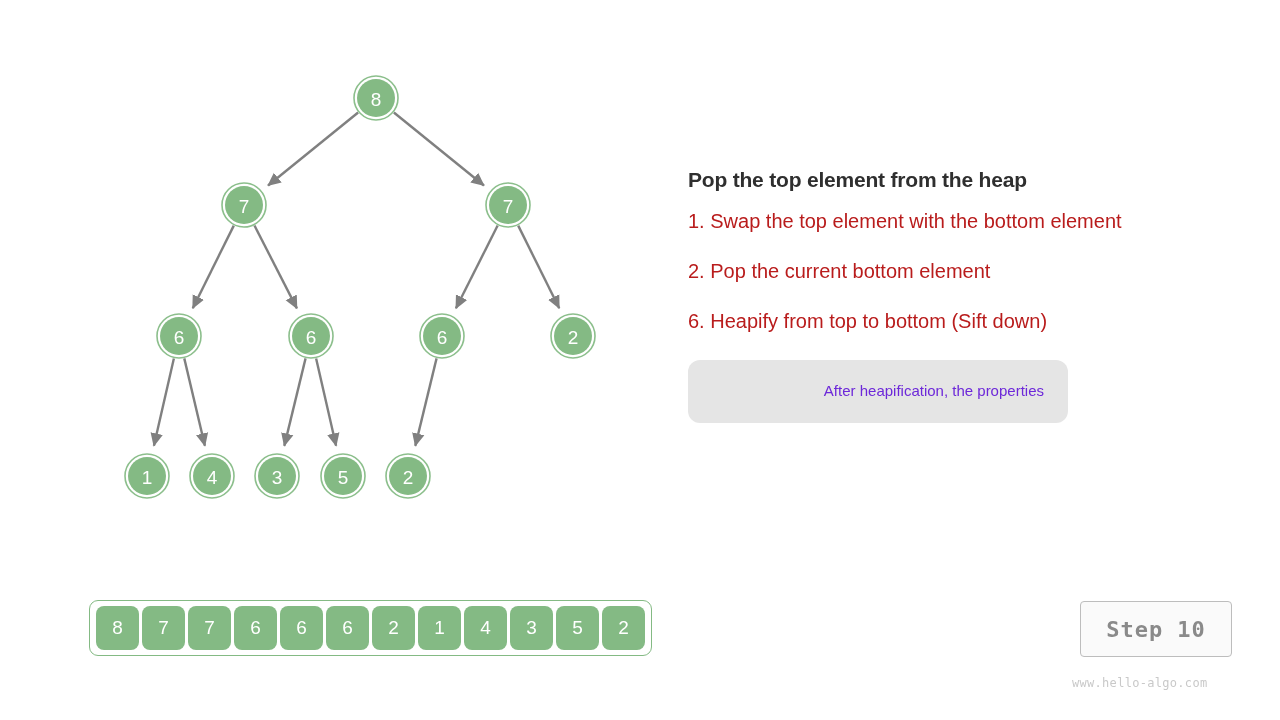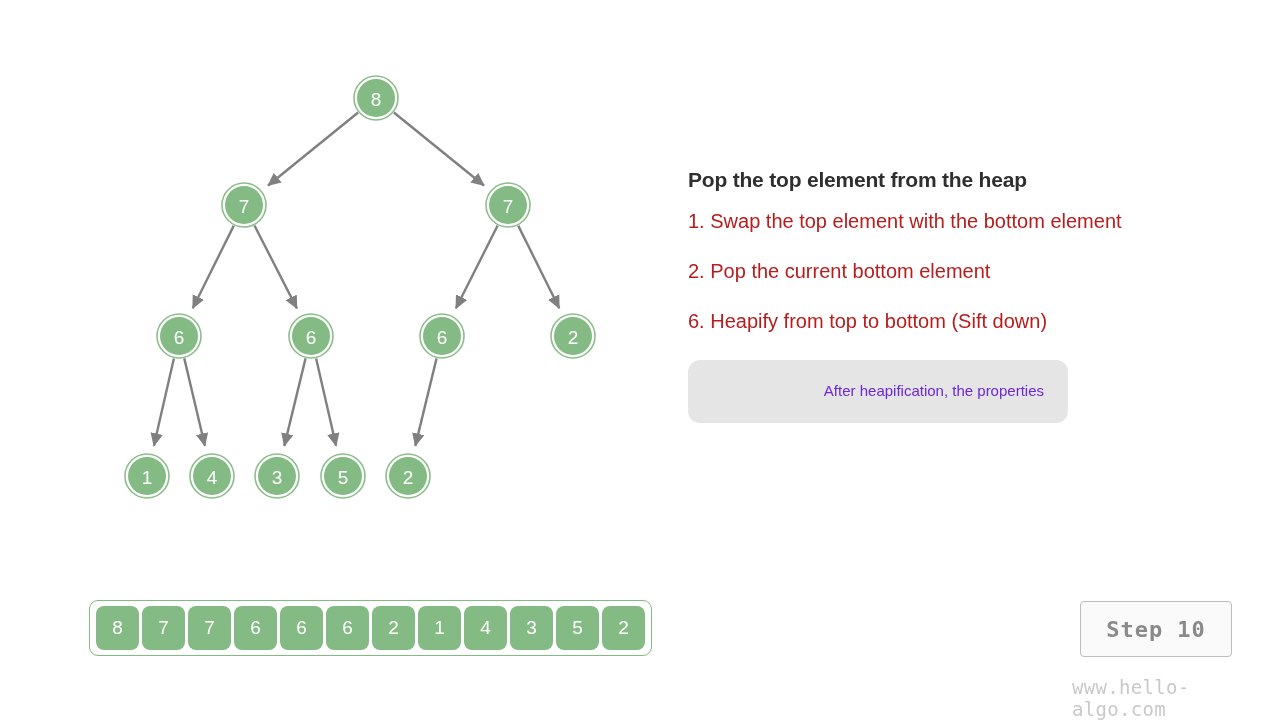--- a/index.html
+++ b/index.html
@@ -128,21 +128,21 @@
     font-weight: bold;
     letter-spacing: 1px;
     box-sizing: border-box;
   }
   #watermark {
     position: absolute;
     left: 1072px;
     top: 676px;
     color: #c9c9c9;
     font-family: "DejaVu Sans Mono", monospace;
-    font-size: 19px;
+    font-size: 12px;
     letter-spacing: 0.3px;
   }
 </style>
 </head>
 <body>
 
 <div id="tree-panel">
   <svg id="tree-svg" width="680" height="560" viewBox="0 0 680 560">
     <defs>
       <marker id="arrowhead" markerWidth="6" markerHeight="6" refX="5.2" refY="3" orient="auto" markerUnits="strokeWidth">

